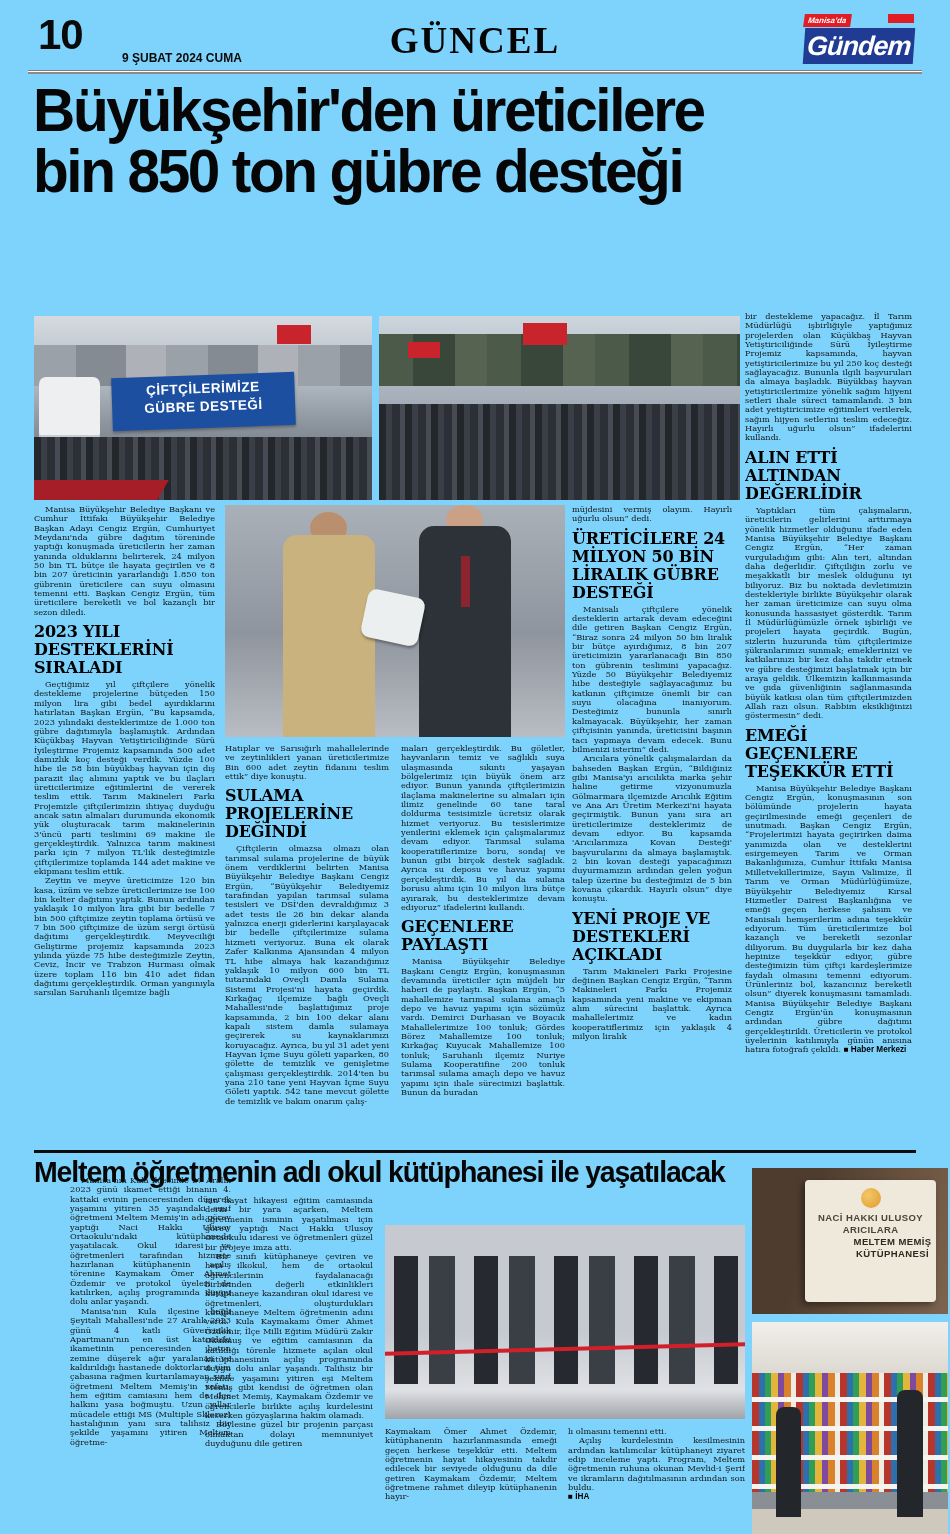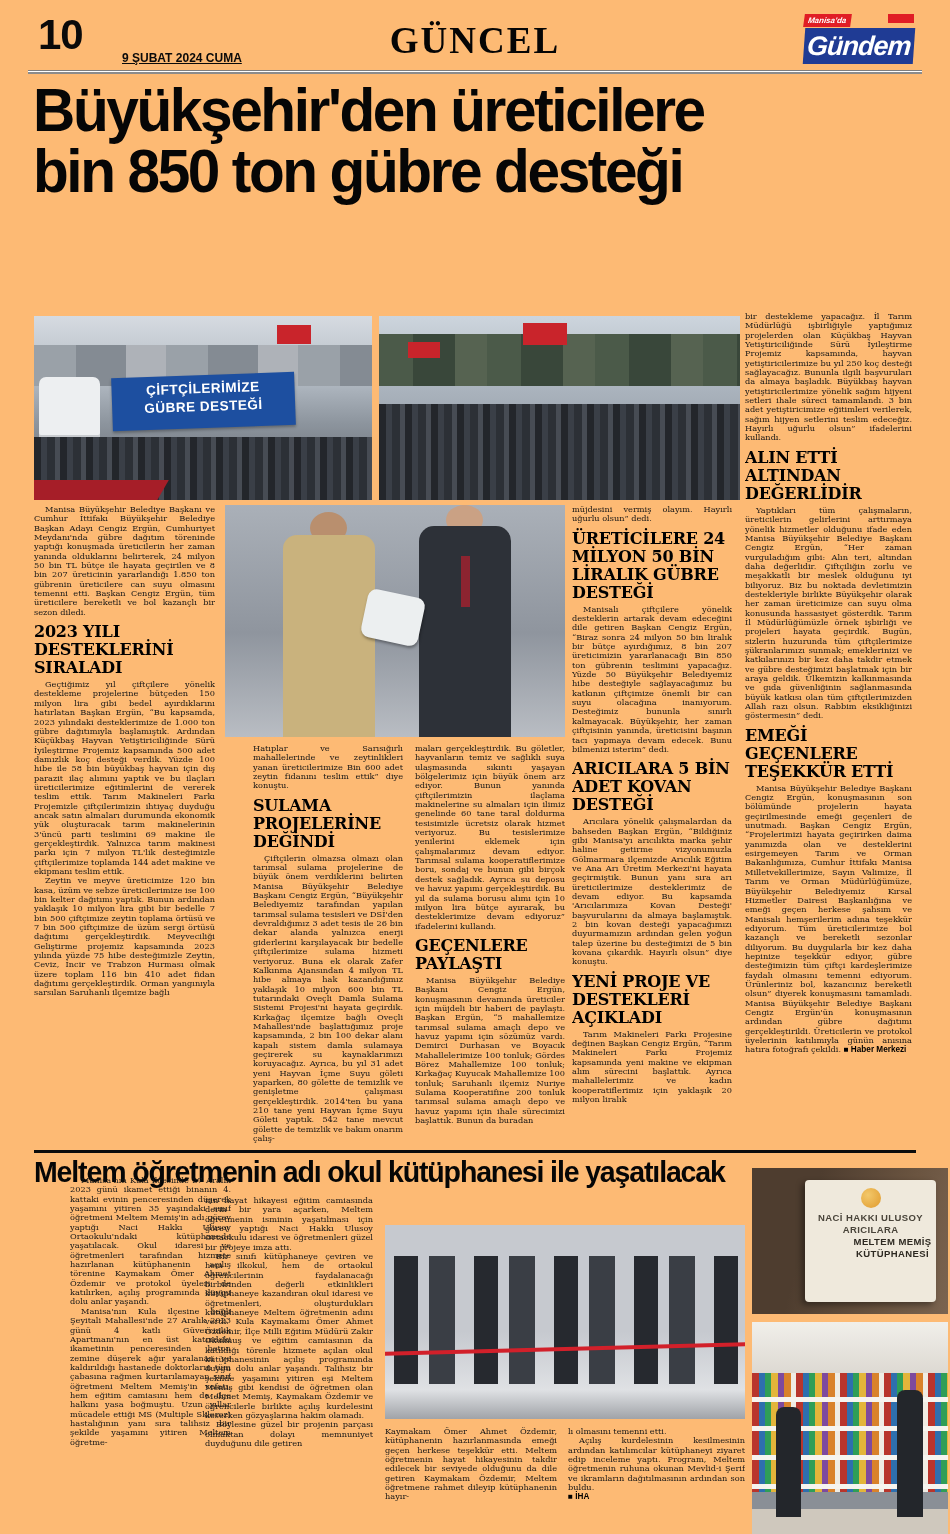--- a/index.html
+++ b/index.html
@@ -1,40 +1,40 @@
 <!DOCTYPE html>
 <html lang="tr"><head>
 <meta charset="utf-8">
 <style>
   html,body{margin:0;padding:0;background:#e9e9e9;}
-  .page{position:relative;width:950px;height:1534px;background:#fdba74;overflow:hidden;
+  .page{position:relative;width:950px;height:1534px;background:#7dd3fc;overflow:hidden;
         font-family:"Liberation Sans",sans-serif;color:#111;}
   .abs{position:absolute;}
   
   .pagenum{left:38px;top:14px;font:bold 42px/1 "Liberation Sans",sans-serif;letter-spacing:-1px;color:#0a0a0a;}
-  .pdate{left:122px;top:52px;font:bold 12px/1 "Liberation Sans",sans-serif;color:#0a0a0a;text-decoration:underline;}
+  .pdate{left:122px;top:52px;font:bold 12px/1 "Liberation Sans",sans-serif;color:#0a0a0a;}
   .section{left:0;right:0;top:22px;text-align:center;font:bold 37px/1 "Liberation Serif",serif;letter-spacing:2px;color:#050505;}
   .logo{right:36px;top:14px;width:110px;height:50px;}
   .logo-top{display:flex;align-items:flex-start;height:14px;}
   .logo-tag{background:#e01d25;color:#fff;font:italic bold 8px/12px "Liberation Sans",sans-serif;padding:1px 5px 0 4px;transform:skewX(-8deg);}
   .logo-chip{margin-left:auto;width:26px;height:9px;background:#e01d25;}
   .logo-name{height:36px;background:#1f3b94;color:#fff;display:flex;align-items:center;justify-content:center;
              font:italic bold 27px/1 "Liberation Sans",sans-serif;letter-spacing:-1px;transform:skewX(-4deg);}
   .rule{left:28px;top:70px;width:894px;height:4px;background:linear-gradient(180deg,#7f7f7f 0 1px,#fff 1px 2px,#8b8b8b 2px 4px);}
   
   .hl{white-space:nowrap;font:bold 61px/61px "Liberation Sans",sans-serif;letter-spacing:-2.5px;color:#060606;
       transform:scaleX(.96);transform-origin:0 50%;}
   .deck{left:34px;top:214px;width:886px;font:400 25.5px/29.5px "Liberation Sans",sans-serif;letter-spacing:-.4px;color:#0d0d0d;margin:0;}
   
   .col{overflow:hidden;}
   .bp{font:8.2px/9.35px "DejaVu Serif",serif;text-align:justify;text-indent:11px;margin:0;color:#161616;}
   .bp.cont{text-indent:0;}
   .sh{font:bold 16px/18px "DejaVu Serif",serif;margin:6px 0 3px;color:#000;letter-spacing:-.2px;}
   .byl{font:bold 8.2px/9.35px "Liberation Sans",sans-serif;color:#000;}
-  .cols2{display:flex;gap:12px;margin-left:28px;}
+  .cols2{display:flex;gap:12px;}
   .cols2>div{width:164px;}
   
   .ph{position:absolute;overflow:hidden;background:#8a8f96;}
   .ph .el{position:absolute;}
   .sky1{inset:0;background:linear-gradient(180deg,#d6dbe1,#b2bac3 35%,#8d959e 58%,#5a5f66 100%);}
   .bldg{left:0;top:16%;width:100%;height:22%;background:repeating-linear-gradient(90deg,#9aa1a8 0 42px,#848b93 42px 92px,#aeb2b8 92px 132px);}
   .bus{left:1.5%;top:33%;width:18%;height:36%;background:#edeff1;border-radius:7px 7px 2px 2px;box-shadow:inset 0 -8px 0 #c9ccd0;}
   .banner{left:23%;top:32%;width:54%;height:26%;background:#1d4fa0;transform:rotate(-2deg);color:#fff;text-align:center;
           font:bold 13.5px/1.3 "Liberation Sans",sans-serif;letter-spacing:.5px;padding-top:5px;box-shadow:0 2px 3px rgba(0,0,0,.3);}
   .flagred{background:#c9242b;}
@@ -137,24 +137,23 @@
         <h3 class="sh">GEÇENLERE PAYLAŞTI</h3>
         <p class="bp">Manisa Büyükşehir Belediye Başkanı Cengiz Ergün, konuşmasının devamında üreticiler için müjdeli bir haberi de paylaştı. Başkan Ergün, “5 mahallemize tarımsal sulama amaçlı depo ve havuz yapımı için sözümüz vardı. Demirci Durhasan ve Boyacık Mahallelerimize 100 tonluk; Gördes Börez Mahallemize 100 tonluk; Kırkağaç Kuyucak Mahallemize 100 tonluk; Saruhanlı ilçemiz Nuriye Sulama Kooperatifine 200 tonluk tarımsal sulama amaçlı depo ve havuz yapımı için ihale sürecimizi başlattık. Bunun da buradan</p>
       </div>
     </div>
   </div>
 
   <div class="abs col" style="left:572px;top:505px;width:160px;height:680px;">
     <p class="bp cont">müjdesini vermiş olayım. Hayırlı uğurlu olsun” dedi.</p>
     <h3 class="sh">ÜRETİCİLERE 24 MİLYON 50 BİN LİRALIK GÜBRE DESTEĞİ</h3>
     <p class="bp">Manisalı çiftçilere yönelik desteklerin artarak devam edeceğini dile getiren Başkan Cengiz Ergün, “Biraz sonra 24 milyon 50 bin liralık bir bütçe ayırdığımız, 8 bin 207 üreticimizin yararlanacağı Bin 850 ton gübrenin teslimini yapacağız. Yüzde 50 Büyükşehir Belediyemiz hibe desteğiyle sağlayacağımız bu katkının çiftçimize önemli bir can suyu olacağına inanıyorum. Desteğimiz bununla sınırlı kalmayacak. Büyükşehir, her zaman çiftçisinin yanında, üreticisini başının tacı yapmaya devam edecek. Bunu bilmenizi isterim” dedi.</p>
-    <h3 class="sh">ARICILARA 5 BİN ADET KOVAN DESTEĞİ</h3>
     <p class="bp">Arıcılara yönelik çalışmalardan da bahseden Başkan Ergün, “Bildiğiniz gibi Manisa'yı arıcılıkta marka şehir haline getirme vizyonumuzla Gölmarmara ilçemizde Arıcılık Eğitim ve Ana Arı Üretim Merkezi'ni hayata geçirmiştik. Bunun yanı sıra arı üreticilerimize desteklerimiz de devam ediyor. Bu kapsamda 'Arıcılarımıza Kovan Desteği' başvurularını da almaya başlamıştık. 2 bin kovan desteği yapacağımızı duyurmamızın ardından gelen yoğun talep üzerine bu desteğimizi de 5 bin kovana çıkardık. Hayırlı olsun” diye konuştu.</p>
     <h3 class="sh">YENİ PROJE VE DESTEKLERİ AÇIKLADI</h3>
-    <p class="bp">Tarım Makineleri Parkı Projesine değinen Başkan Cengiz Ergün, “Tarım Makineleri Parkı Projemiz kapsamında yeni makine ve ekipman alım sürecini başlattık. Ayrıca mahallelerimiz ve kadın kooperatiflerimiz için yaklaşık 20 milyon liralık</p>
+    <p class="bp">Tarım Makineleri Parkı Projesine değinen Başkan Cengiz Ergün, “Tarım Makineleri Parkı Projemiz kapsamında yeni makine ve ekipman alım sürecini başlattık. Ayrıca mahallelerimiz ve kadın kooperatiflerimiz için yaklaşık 4 milyon liralık</p>
   </div>
 
   <div class="abs col" style="left:745px;top:312px;width:167px;height:840px;">
     <p class="bp cont">bir destekleme yapacağız. İl Tarım Müdürlüğü işbirliğiyle yaptığımız projelerden olan Küçükbaş Hayvan Yetiştiriciliğinde Sürü İyileştirme Projemiz kapsamında, hayvan yetiştiricilerimize bu yıl 250 koç desteği sağlayacağız. Bununla ilgili başvuruları da almaya başladık. Büyükbaş hayvan yetiştiricilerimize yönelik sağım hijyeni setleri ihale süreci tamamlandı. 3 bin adet yetiştiricimize eğitimleri verilerek, sağım hijyen setlerini teslim edeceğiz. Hayırlı uğurlu olsun” ifadelerini kullandı.</p>
     <h3 class="sh">ALIN ETTİ ALTINDAN DEĞERLİDİR</h3>
     <p class="bp">Yaptıkları tüm çalışmaların, üreticilerin gelirlerini arttırmaya yönelik hizmetler olduğunu ifade eden Manisa Büyükşehir Belediye Başkanı Cengiz Ergün, “Her zaman vurguladığım gibi: Alın teri, altından daha değerlidir. Çiftçiliğin zorlu ve meşakkatli bir meslek olduğunu iyi biliyoruz. Biz bu noktada devletimizin destekleriyle birlikte Büyükşehir olarak her zaman üreticimize can suyu olma konusunda hassasiyet gösterdik. Tarım İl Müdürlüğümüzle örnek işbirliği ve projeleri hayata geçirdik. Bugün, sizlerin huzurunda tüm çiftçilerimize şükranlarımızı sunmak; emeklerinizi ve katkılarınızı bir kez daha takdir etmek ve gübre desteğimizi başlatmak için bir araya geldik. Ülkemizin kalkınmasında ve gıda güvenliğinin sağlanmasında büyük katkısı olan tüm çiftçilerimizden Allah razı olsun. Rabbim eksikliğinizi göstermesin” dedi.</p>
     <h3 class="sh">EMEĞİ GEÇENLERE TEŞEKKÜR ETTİ</h3>
     <p class="bp"><span>Manisa Büyükşehir Belediye Başkanı Cengiz Ergün, konuşmasının son bölümünde projelerin hayata geçirilmesinde emeği geçenleri de unutmadı. Başkan Cengiz Ergün, “Projelerimizi hayata geçirirken daima yanımızda olan ve desteklerini esirgemeyen Tarım ve Orman Bakanlığımıza, Cumhur İttifakı Manisa Milletvekillerimize, Sayın Valimize, İl Tarım ve Orman Müdürlüğümüze, Büyükşehir Belediyemiz Kırsal Hizmetler Dairesi Başkanlığına ve emeği geçen herkese şahsım ve Manisalı hemşerilerim adına teşekkür ediyorum. Tüm üreticilerimize bol kazançlı ve bereketli sezonlar diliyorum. Bu duygularla bir kez daha hepinize teşekkür ediyor, gübre desteğimizin tüm çiftçi kardeşlerimize faydalı olmasını temenni ediyorum. Ürünleriniz bol, kazancınız bereketli olsun” diyerek konuşmasını tamamladı. Manisa Büyükşehir Belediye Başkanı Cengiz Ergün'ün konuşmasının ardından gübre dağıtımı gerçekleştirildi. Üreticilerin ve protokol üyelerinin katılımıyla günün anısına hatıra fotoğrafı çekildi.</span> <span class="byl">■ Haber Merkezi</span></p>
   </div>
 

